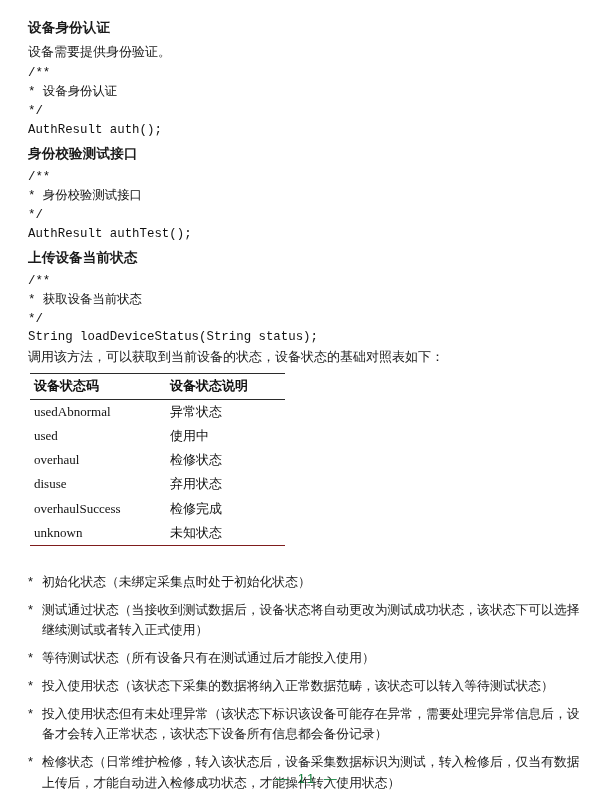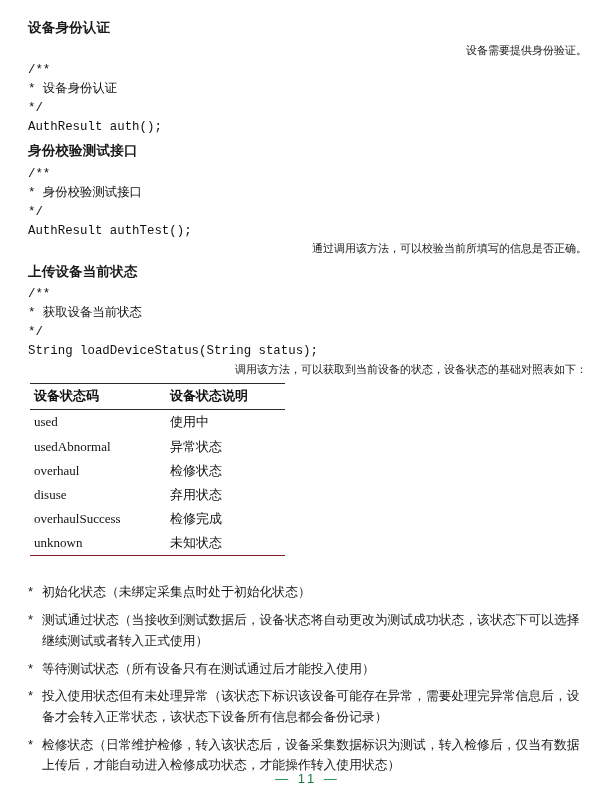--- a/index.html
+++ b/index.html
@@ -23,24 +23,23 @@
     position: relative;
   }
   h3.section {
     font-size: 13.5px;
     font-weight: bold;
     margin: 0 0 4px 0;
     line-height: 1.45;
     letter-spacing: 0.2px;
   }
   p.para {
-    font-size: 11px;
+    font-size: 13px;
     margin: 0 0 3px 0;
     line-height: 1.5;
-    text-align: right;
   }
   pre.code {
     font-family: "Liberation Mono", "DejaVu Sans Mono", monospace;
     font-size: 12.4px;
     margin: 0;
     padding: 0;
     line-height: 1.52;
     white-space: pre;
     color: #111;
   }
@@ -121,47 +120,46 @@
 */
 AuthResult auth();</pre>
   </div>
 
   <div class="blk">
     <h3 class="section">身份校验测试接口</h3>
     <pre class="code">/**
 * 身份校验测试接口
 */
 AuthResult authTest();</pre>
-    <p class="para">通过调用该方法，可以校验当前所填写的信息是否正确。</p>
   </div>
 
   <div class="blk">
     <h3 class="section">上传设备当前状态</h3>
     <pre class="code">/**
 * 获取设备当前状态
 */
 String loadDeviceStatus(String status);</pre>
     <p class="para">调用该方法，可以获取到当前设备的状态，设备状态的基础对照表如下：</p>
   </div>
 
   <table class="status-table">
     <thead>
       <tr>
         <th class="col-code">设备状态码</th>
         <th>设备状态说明</th>
       </tr>
     </thead>
     <tbody>
       <tr>
+        <td class="col-code td-code">usedAbnormal</td>
+        <td>异常状态</td>
+      </tr>
+      <tr>
         <td class="col-code td-code">used</td>
         <td>使用中</td>
-      </tr>
-      <tr>
-        <td class="col-code td-code">usedAbnormal</td>
-        <td>异常状态</td>
       </tr>
       <tr>
         <td class="col-code td-code">overhaul</td>
         <td>检修状态</td>
       </tr>
       <tr>
         <td class="col-code td-code">disuse</td>
         <td>弃用状态</td>
       </tr>
       <tr>
@@ -172,18 +170,19 @@
         <td class="col-code td-code">unknown</td>
         <td>未知状态</td>
       </tr>
     </tbody>
   </table>
 
   <ul class="notes">
     <li><span class="star">*</span><span>初始化状态（未绑定采集点时处于初始化状态）</span></li>
     <li><span class="star">*</span><span>测试通过状态（当接收到测试数据后，设备状态将自动更改为测试成功状态，该状态下可以选择继续测试或者转入正式使用）</span></li>
     <li><span class="star">*</span><span>等待测试状态（所有设备只有在测试通过后才能投入使用）</span></li>
+    <li><span class="star">*</span><span>投入使用状态（该状态下采集的数据将纳入正常数据范畴，该状态可以转入等待测试状态）</span></li>
     <li><span class="star">*</span><span>投入使用状态但有未处理异常（该状态下标识该设备可能存在异常，需要处理完异常信息后，设备才会转入正常状态，该状态下设备所有信息都会备份记录）</span></li>
     <li><span class="star">*</span><span>检修状态（日常维护检修，转入该状态后，设备采集数据标识为测试，转入检修后，仅当有数据上传后，才能自动进入检修成功状态，才能操作转入使用状态）</span></li>
   </ul>
 
   <div class="pagenum">— 11 —</div>
 </div>
 
 </body></html>

